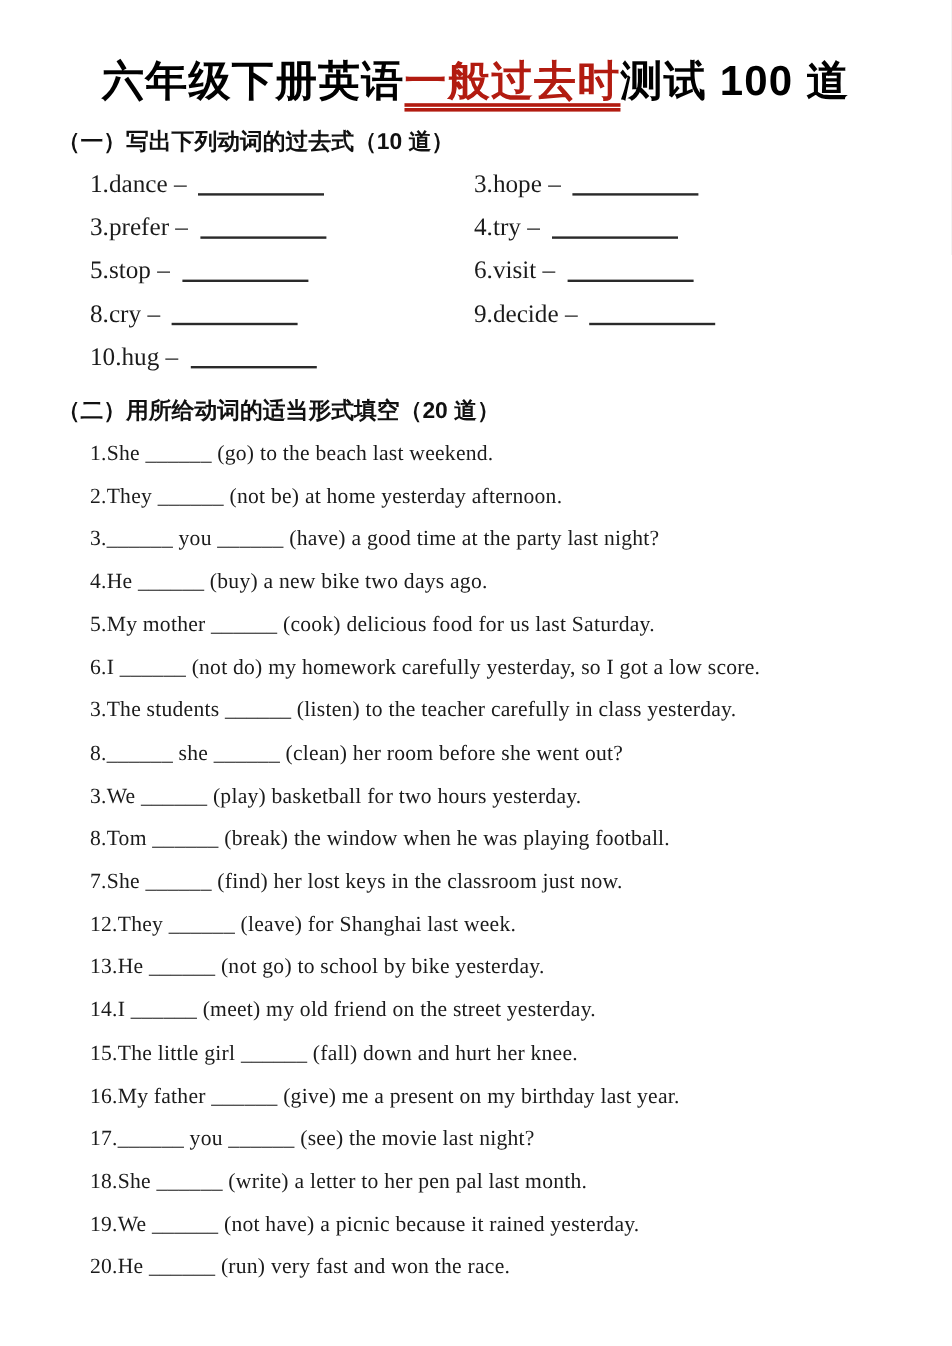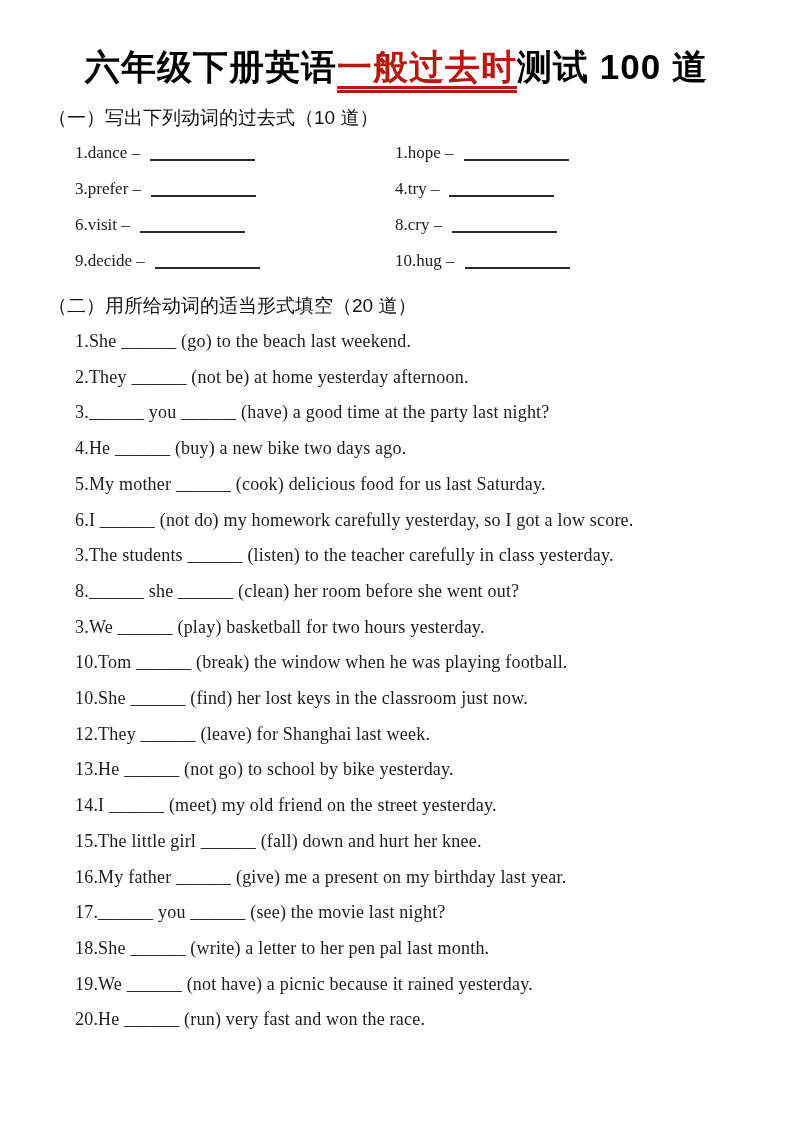--- a/index.html
+++ b/index.html
@@ -24,38 +24,38 @@
     color: #000000;
     white-space: nowrap;
   }
   .doc-title .highlight {
     text-decoration: underline double;
     text-underline-offset: 7px;
     text-decoration-thickness: 2.5px;
   }
   .section-heading {
     font-family: "Liberation Sans", sans-serif;
-    font-weight: normal;
+    font-weight: bold;
     font-size: 19px;
     color: #111111;
     margin-left: 48px;
     white-space: nowrap;
   }
   .section1-heading { margin-top: 14px; }
   .section2-heading { margin-top: 14px; }
   .verb-grid {
     margin-left: 75px;
     margin-top: 4px;
     display: grid;
     grid-template-columns: 320px 320px;
     grid-auto-rows: 36px;
     align-items: center;
   }
   .verb-item {
-    font-size: 17px;
+    font-size: 21px;
     white-space: nowrap;
   }
   .blank-line {
     display: inline-block;
     width: 105px;
     height: 0;
     border-bottom: 2px solid #2a2a2a;
     margin-left: 10px;
     vertical-align: -3px;
   }
@@ -76,26 +76,27 @@
 <div class="page">
 
   <h1 class="doc-title"><span>六年级下册英语</span><span class="highlight" style="color: rgb(178, 27, 16); text-decoration-color: rgb(178, 27, 16);">一般过去时</span><span>测试 100 道</span></h1>
 
   <div class="section-heading section1-heading">（一）写出下列动词的过去式（10 道）</div>
 
   <div class="verb-grid">
 
       <div class="verb-item"><span>1.dance –</span><span class="blank-line"></span></div>
 
-      <div class="verb-item"><span>1.hope –</span><span class="blank-line"></span></div>
+      <div class="verb-item"><span>3.hope –</span><span class="blank-line"></span></div>
 
       <div class="verb-item"><span>3.prefer –</span><span class="blank-line"></span></div>
 
       <div class="verb-item"><span>4.try –</span><span class="blank-line"></span></div>
 
+      <div class="verb-item"><span>5.stop –</span><span class="blank-line"></span></div>
 
       <div class="verb-item"><span>6.visit –</span><span class="blank-line"></span></div>
 
 
       <div class="verb-item"><span>8.cry –</span><span class="blank-line"></span></div>
 
       <div class="verb-item"><span>9.decide –</span><span class="blank-line"></span></div>
 
       <div class="verb-item"><span>10.hug –</span><span class="blank-line"></span></div>
     </div>
@@ -115,23 +116,23 @@
       <div class="question"><span>5.My mother ______ (cook) delicious food for us last Saturday.</span></div>
 
       <div class="question"><span>6.I ______ (not do) my homework carefully yesterday, so I got a low score.</span></div>
 
       <div class="question"><span>3.The students ______ (listen) to the teacher carefully in class yesterday.</span></div>
 
       <div class="question"><span>8.______ she ______ (clean) her room before she went out?</span></div>
 
       <div class="question"><span>3.We ______ (play) basketball for two hours yesterday.</span></div>
 
-      <div class="question"><span>10.Tom ______ (break) the window when he was playing football.</span></div>
+      <div class="question"><span>8.Tom ______ (break) the window when he was playing football.</span></div>
 
-      <div class="question"><span>10.She ______ (find) her lost keys in the classroom just now.</span></div>
+      <div class="question"><span>7.She ______ (find) her lost keys in the classroom just now.</span></div>
 
       <div class="question"><span>12.They ______ (leave) for Shanghai last week.</span></div>
 
       <div class="question"><span>13.He ______ (not go) to school by bike yesterday.</span></div>
 
       <div class="question"><span>14.I ______ (meet) my old friend on the street yesterday.</span></div>
 
       <div class="question"><span>15.The little girl ______ (fall) down and hurt her knee.</span></div>
 
       <div class="question"><span>16.My father ______ (give) me a present on my birthday last year.</span></div>

